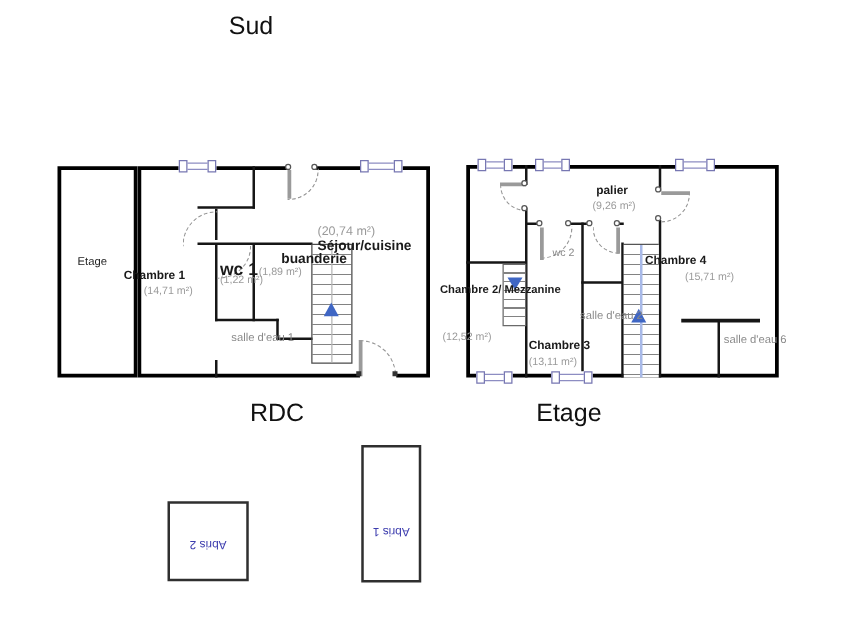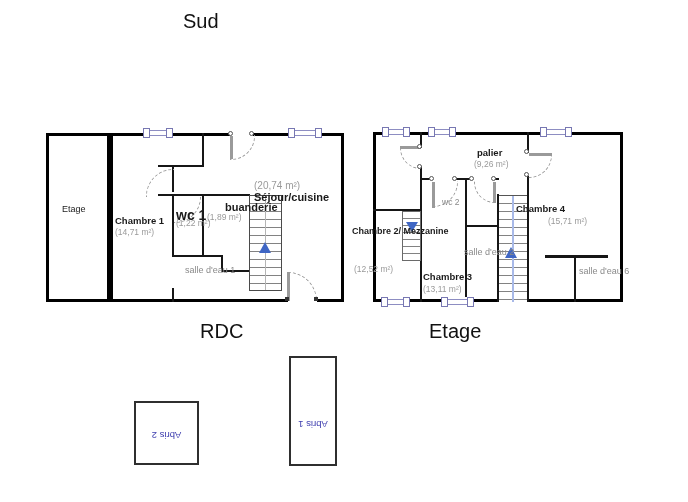--- a/index.html
+++ b/index.html
@@ -84,21 +84,21 @@
   <div class="qarc tr" style="left:259px;top:272px;width:58px;height:58px;"></div>
   <div class="sqjamb" style="left:285px;top:297px;"></div>
   <div class="sqjamb" style="left:314px;top:297px;"></div>
 
   <div class="stairs" style="left:249px;top:195px;width:33px;height:96px;border:1px solid #4a4a4a;">
     <div style="position:absolute;left:15px;top:0;width:1px;height:100%;background:#b5b5b5;"></div>
     <div class="tri-up" style="left:9px;top:46px;"></div>
   </div>
 
   <div class="gy" style="left:62px;top:204px;color:#222;">Etage</div>
-  <div class="lbl" style="left:115px;top:215px;">Chambre 1</div>
+  <div class="lbl" style="left:99px;top:215px;">Chambre 1</div>
   <div class="ar" style="left:115px;top:227px;">(14,71 m²)</div>
   <div class="lbl" style="left:176px;top:207px;font-size:14px;">wc 1</div>
   <div class="ar" style="left:176px;top:218px;">(1,22 m²)</div>
   <div class="lbl" style="left:225px;top:201px;font-size:11px;">buanderie</div>
   <div class="ar" style="left:207px;top:212px;">(1,89 m²)</div>
   <div class="lbl" style="left:254px;top:165px;font-size:11px;margin-top:26px;">Séjour/cuisine</div>
   <div class="ar" style="left:254px;top:180px;font-size:10px;">(20,74 m²)</div>
   <div class="gy" style="left:185px;top:265px;">salle d'eau 1</div>
 
   <div class="plan" style="left:373px;top:132px;width:250px;height:170px;"></div>

